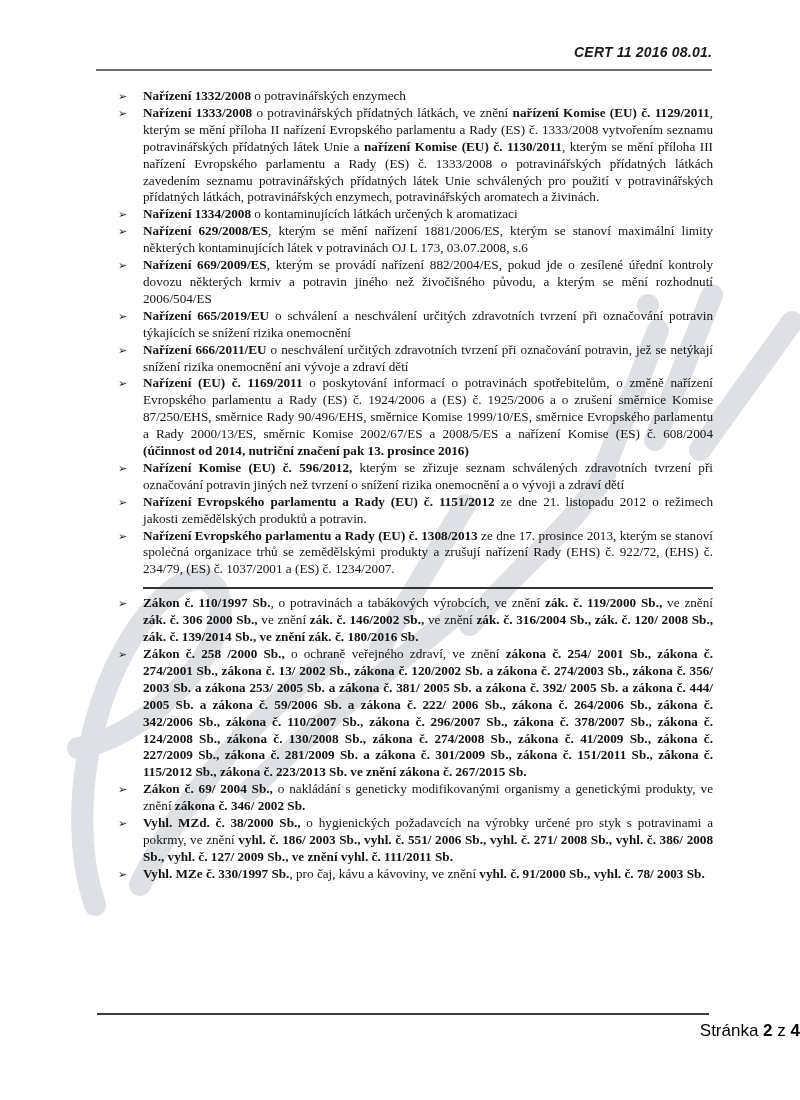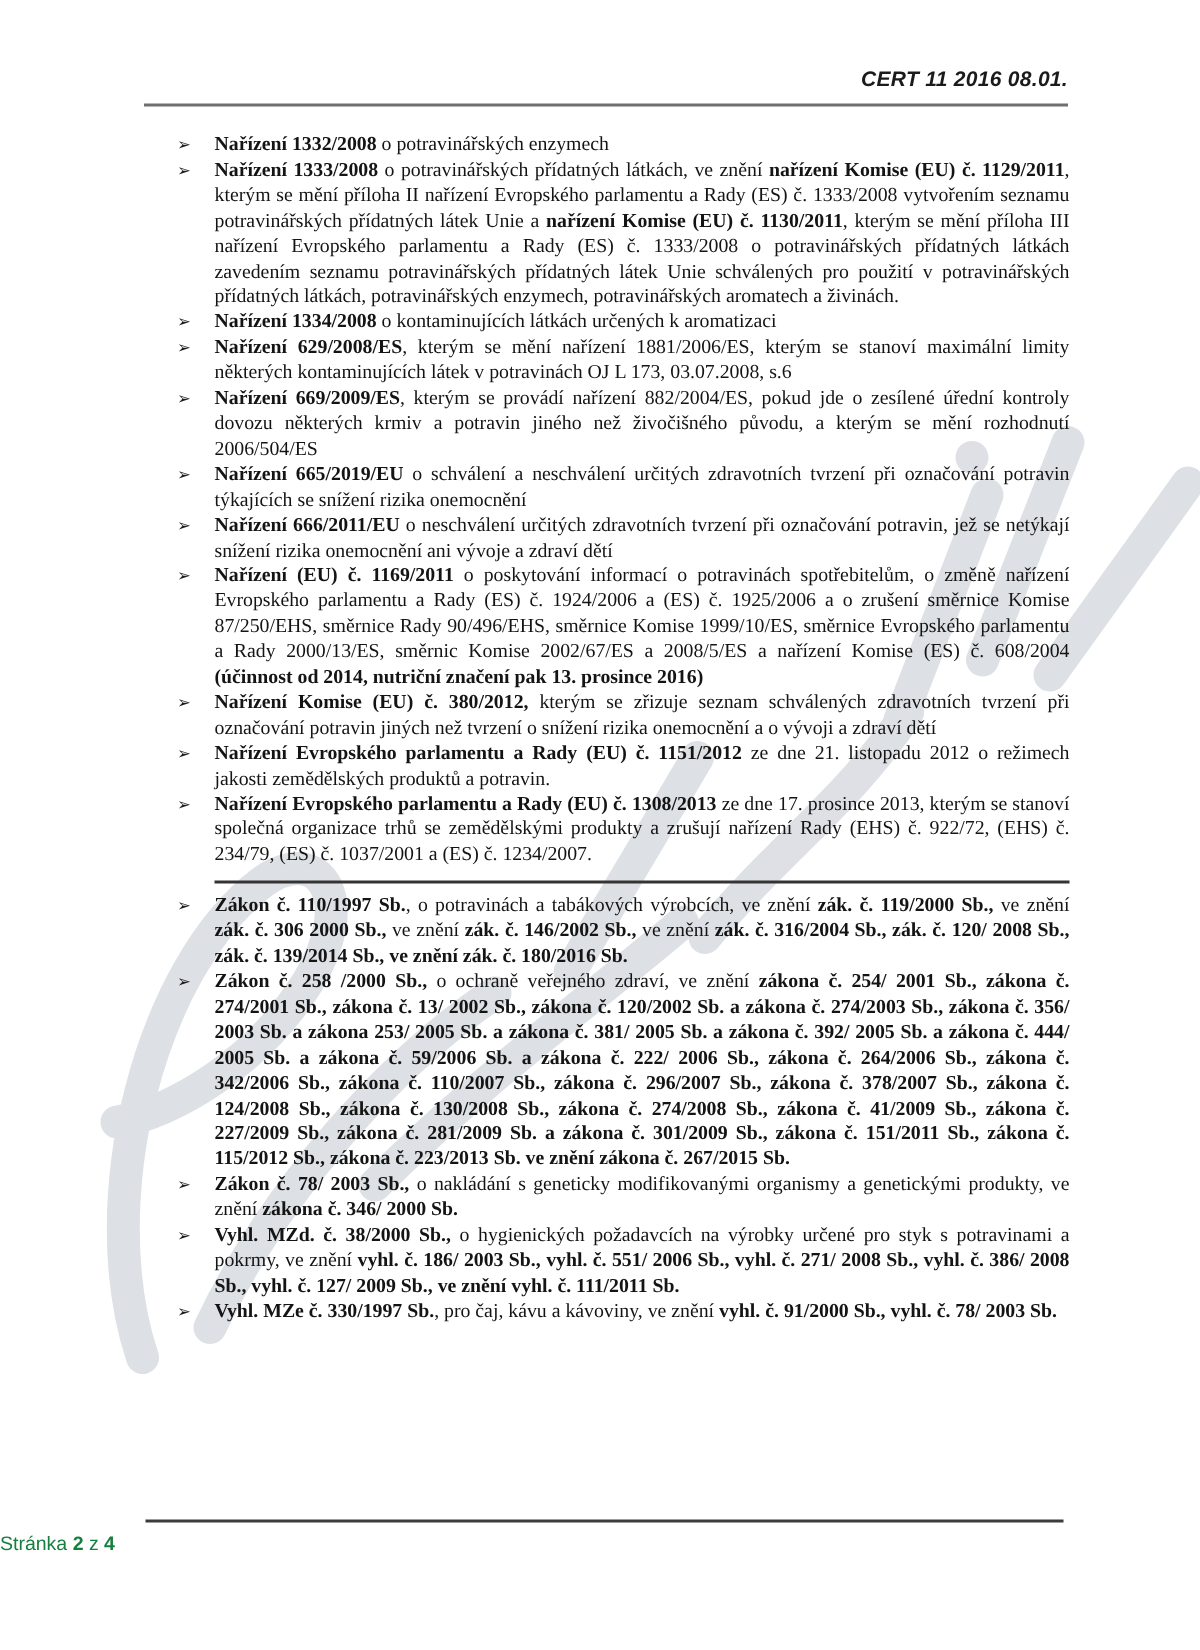--- a/index.html
+++ b/index.html
@@ -21,22 +21,22 @@
   ul.doc-list li{position:relative;padding-left:25px;}
   .bullet{
     position:absolute;left:0;top:1px;font-family:"DejaVu Sans",sans-serif;
     font-size:11px;color:#1d1d1d;
   }
   .b{font-weight:bold;margin-top:20px;}
   .u{}
   .section-divider{height:2px;background:#343434;border:0;margin:9px 0 6px 25px;}
   .footer-rule{position:absolute;top:1013px;left:97px;width:612px;height:2px;background:#3c3c3c;}
   .footer-text{
-    position:absolute;top:1021px;left:0;width:800px;text-align:left;
-    font-family:"Liberation Sans","DejaVu Sans",sans-serif;font-size:13px;color:#15803d;
+    position:absolute;top:1021px;left:0;width:800px;text-align:right;
+    font-family:"Liberation Sans","DejaVu Sans",sans-serif;font-size:17px;color:#000000;
   }
 </style>
 </head>
 <body>
 
 <div class="page">
 
   <svg class="watermark" viewBox="0 0 800 1100" xmlns="http://www.w3.org/2000/svg" aria-hidden="true">
     <g stroke="#dadde2" stroke-width="22" fill="none" stroke-linecap="round" opacity="0.9">
       <path d="M95 905 C60 800 100 645 175 588 C215 560 238 602 205 655 C172 708 115 742 78 748"></path>
@@ -58,29 +58,29 @@
     <div class="body-list">
       <ul class="doc-list">
           <li><span class="bullet">➢</span><span class="b">Nařízení 1332/2008</span><span> o potravinářských enzymech</span></li>
           <li><span class="bullet">➢</span><span class="b">Nařízení 1333/2008</span><span> o potravinářských přídatných látkách, ve znění </span><span class="b">nařízení Komise (EU) č. 1129/2011</span><span>, kterým se mění příloha II nařízení Evropského parlamentu a Rady (ES) č. 1333/2008 vytvořením seznamu potravinářských přídatných látek Unie a </span><span class="b">nařízení Komise (EU) č. 1130/2011</span><span>, kterým se mění příloha III nařízení Evropského parlamentu a Rady (ES) č. 1333/2008 o potravinářských přídatných látkách zavedením seznamu potravinářských přídatných látek Unie schválených pro použití v potravinářských přídatných látkách, potravinářských enzymech, potravinářských aromatech a živinách.</span></li>
           <li><span class="bullet">➢</span><span class="b">Nařízení 1334/2008</span><span> o kontaminujících látkách určených k aromatizaci</span></li>
           <li><span class="bullet">➢</span><span class="b">Nařízení 629/2008/ES</span><span>, kterým se mění nařízení 1881/2006/ES, kterým se stanoví maximální limity některých kontaminujících látek v potravinách  OJ L 173, 03.07.2008, s.6</span></li>
           <li><span class="bullet">➢</span><span class="b">Nařízení 669/2009/ES</span><span>, kterým se provádí nařízení 882/2004/ES, pokud jde o zesílené úřední kontroly dovozu některých krmiv a potravin jiného než živočišného původu, a kterým se mění rozhodnutí 2006/504/ES</span></li>
           <li><span class="bullet">➢</span><span class="b">Nařízení 665/2019/EU</span><span> o schválení a neschválení určitých zdravotních tvrzení při označování potravin týkajících se snížení rizika onemocnění</span></li>
           <li><span class="bullet">➢</span><span class="b">Nařízení 666/2011/EU</span><span> o neschválení určitých zdravotních tvrzení při označování potravin, jež se netýkají snížení rizika onemocnění ani vývoje a zdraví dětí</span></li>
           <li><span class="bullet">➢</span><span class="b">Nařízení (EU) č. 1169/2011</span><span> o poskytování informací o potravinách spotřebitelům, o změně nařízení Evropského parlamentu a Rady (ES) č. 1924/2006 a (ES) č. 1925/2006 a o zrušení směrnice Komise 87/250/EHS, směrnice Rady 90/496/EHS, směrnice Komise 1999/10/ES, směrnice Evropského parlamentu a Rady 2000/13/ES, směrnic Komise 2002/67/ES a 2008/5/ES a nařízení Komise (ES) č. 608/2004 </span><span class="b u">(účinnost od 2014, nutriční značení pak 13. prosince 2016)</span></li>
-          <li><span class="bullet">➢</span><span class="b">Nařízení Komise (EU) č. 380/2012,</span><span> kterým se zřizuje seznam schválených zdravotních tvrzení při označování potravin jiných než tvrzení o snížení rizika onemocnění a o vývoji a zdraví dětí</span></li>
+          <li><span class="bullet">➢</span><span class="b">Nařízení Komise (EU) č. 596/2012,</span><span> kterým se zřizuje seznam schválených zdravotních tvrzení při označování potravin jiných než tvrzení o snížení rizika onemocnění a o vývoji a zdraví dětí</span></li>
           <li><span class="bullet">➢</span><span class="b">Nařízení Evropského parlamentu a Rady (EU) č. 1151/2012</span><span> ze dne 21. listopadu 2012 o režimech jakosti zemědělských produktů a potravin.</span></li>
           <li><span class="bullet">➢</span><span class="b">Nařízení Evropského parlamentu a Rady (EU) č. 1308/2013</span><span> ze dne 17. prosince 2013, kterým se stanoví společná organizace trhů se zemědělskými produkty a zrušují nařízení Rady (EHS) č. 922/72, (EHS) č. 234/79, (ES) č. 1037/2001 a (ES) č. 1234/2007.</span></li>
         </ul>
       <hr class="section-divider">
       <ul class="doc-list">
           <li><span class="bullet">➢</span><span class="b">Zákon č. 110/1997 Sb.</span><span>, o potravinách a tabákových výrobcích, ve znění </span><span class="b">zák. č. 119/2000 Sb.,</span><span> ve znění </span><span class="b">zák. č. 306 2000 Sb.,</span><span> ve znění </span><span class="b">zák. č. 146/2002 Sb.,</span><span> ve znění </span><span class="b">zák. č. 316/2004 Sb., zák. č. 120/ 2008 Sb., zák. č. 139/2014 Sb., ve znění zák. č. 180/2016 Sb.</span></li>
           <li><span class="bullet">➢</span><span class="b">Zákon č. 258 /2000 Sb.,</span><span> o ochraně veřejného zdraví, ve znění </span><span class="b">zákona č. 254/ 2001 Sb., zákona č. 274/2001 Sb., zákona č. 13/ 2002 Sb., zákona č. 120/2002 Sb. a zákona č. 274/2003 Sb., zákona č. 356/ 2003 Sb. a zákona 253/ 2005 Sb. a zákona č. 381/ 2005 Sb. a zákona č. 392/ 2005 Sb. a zákona č. 444/ 2005 Sb. a zákona č. 59/2006 Sb. a zákona č. 222/ 2006 Sb., zákona č. 264/2006 Sb., zákona č. 342/2006 Sb., zákona č. 110/2007 Sb., zákona č. 296/2007 Sb., zákona č. 378/2007 Sb., zákona č. 124/2008 Sb., zákona č. 130/2008 Sb., zákona č. 274/2008 Sb., zákona č. 41/2009 Sb., zákona č. 227/2009 Sb., zákona č. 281/2009 Sb. a zákona č. 301/2009 Sb., zákona č. 151/2011 Sb., zákona č. 115/2012 Sb., zákona č. 223/2013 Sb. ve znění zákona č. 267/2015 Sb.</span></li>
-          <li><span class="bullet">➢</span><span class="b">Zákon č. 78/ 2003 Sb.,</span><span> o nakládání s geneticky modifikovanými organismy a genetickými produkty, ve znění </span><span class="b">zákona č. 346/ 2000 Sb.</span></li>
+          <li><span class="bullet">➢</span><span class="b">Zákon č. 69/ 2004 Sb.,</span><span> o nakládání s geneticky modifikovanými organismy a genetickými produkty, ve znění </span><span class="b">zákona č. 346/ 2002 Sb.</span></li>
           <li><span class="bullet">➢</span><span class="b">Vyhl. MZd. č. 38/2000 Sb.,</span><span> o hygienických požadavcích na výrobky určené pro styk s potravinami a pokrmy, ve znění </span><span class="b">vyhl. č. 186/ 2003 Sb., vyhl. č. 551/ 2006 Sb., vyhl. č. 271/ 2008 Sb., vyhl. č. 386/ 2008 Sb., vyhl. č. 127/ 2009 Sb., ve znění vyhl. č. 111/2011 Sb.</span></li>
           <li><span class="bullet">➢</span><span class="b">Vyhl. MZe č. 330/1997 Sb.</span><span>, pro čaj, kávu a kávoviny, ve znění </span><span class="b">vyhl. č. 91/2000 Sb., vyhl. č. 78/ 2003 Sb.</span></li>
         </ul>
     </div>
 
     <div class="footer-rule"></div>
     <div class="footer-text"><span>Stránka </span><span class="b">2</span><span> z </span><span class="b">4</span></div>
 
   </div>
 

